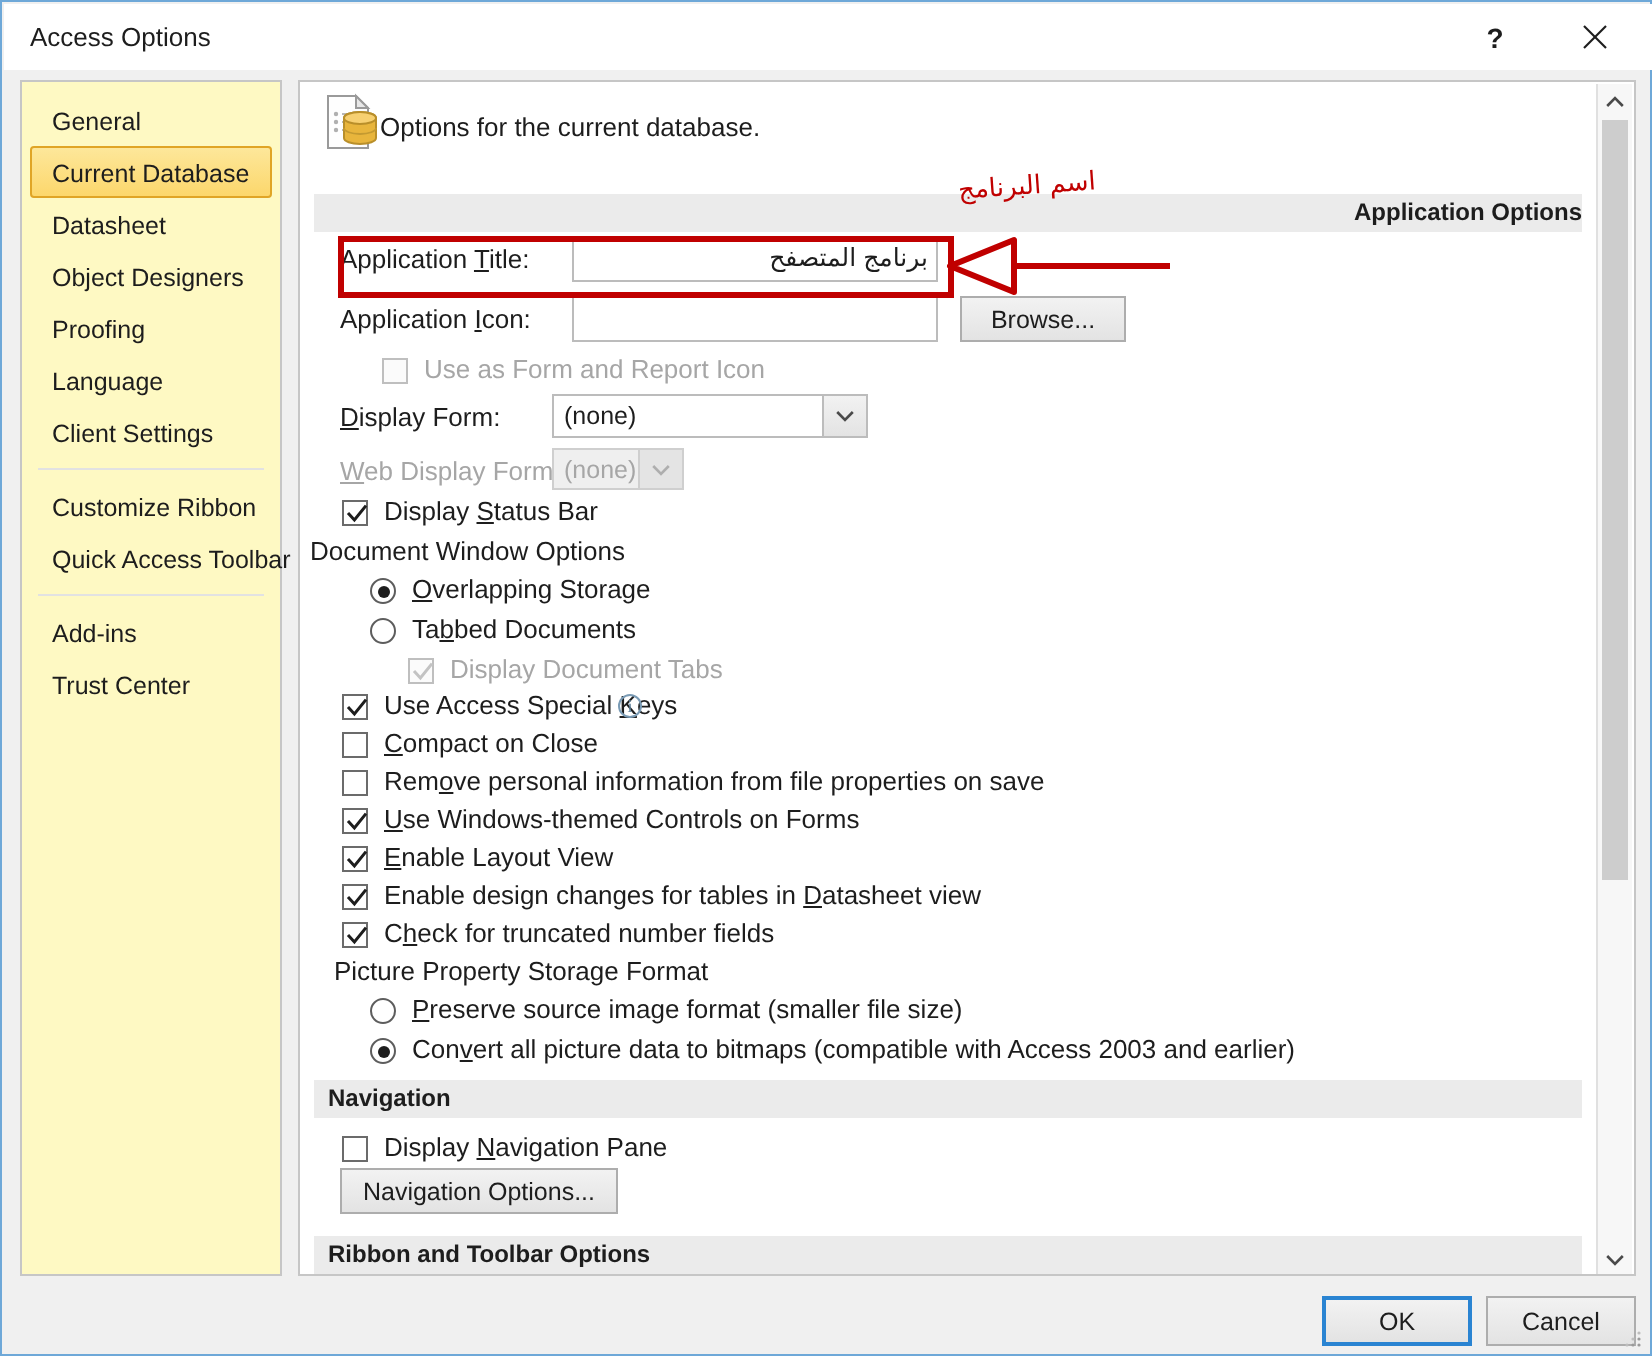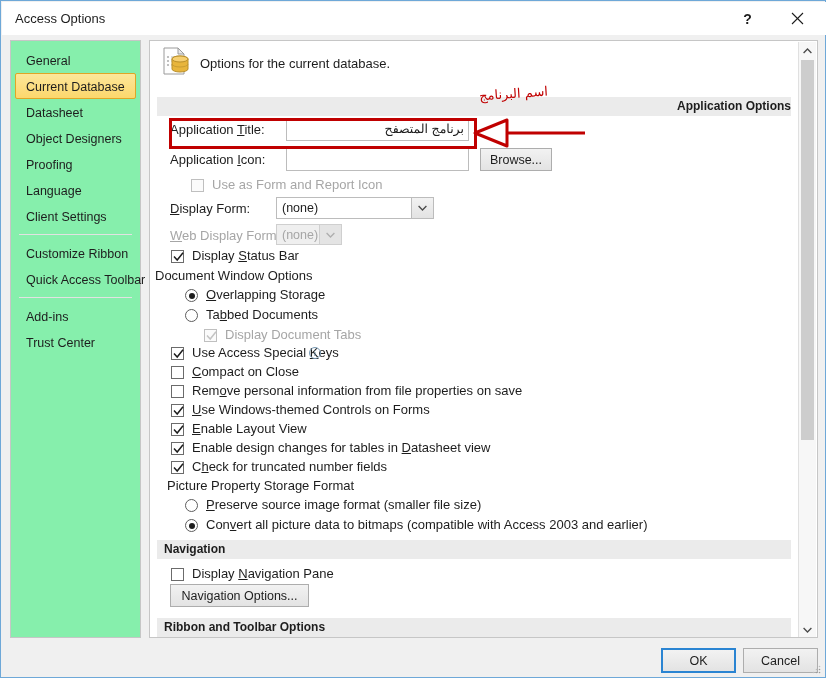--- a/index.html
+++ b/index.html
@@ -34,21 +34,21 @@
     display: flex; align-items: center; justify-content: center;
     color: #1d1d1d;
   }
   .title-btn.help { right: 56px; font-size: 14px; font-weight: bold; }
   .title-btn.close { right: 6px; }
   .title-btn svg { display: block; }
   
   .nav {
     position: absolute; left: 9px; top: 39px;
     width: 131px; height: 598px;
-    background: #86efac;
+    background: #fef9c3;
     border: 1px solid #c6c6c6;
     box-sizing: border-box;
     padding-top: 6px;
   }
   .nav-item {
     height: 26px; line-height: 26px;
     margin: 0 4px;
     padding-left: 10px;
     font-size: 12.5px; color: #1d1d1d;
     white-space: nowrap;
@@ -72,21 +72,21 @@
     border: 1px solid #c6c6c6;
     box-sizing: border-box;
     overflow: hidden;
   }
   .pane-inner {
     position: absolute; left: 0; top: 0;
     width: 648px; height: 596px;
   }
   .pane-head {
     position: absolute; left: 12px; top: 5px;
-    display: flex; align-items: center; gap: 10px;
+    display: flex; align-items: center; 
   }
   .pane-head-text { font-size: 13px; color: #1d1d1d; }
   .section-bar {
     position: absolute; left: 7px;
     width: 634px; height: 19px;
     background: #ebebeb;
     font-size: 12px; font-weight: bold; color: #1d1d1d;
     line-height: 19px; padding-left: 7px;
     box-sizing: border-box;
   }
@@ -280,21 +280,21 @@
         <span class="pane-head-text">Options for the current database.</span>
       </div>
 
       <div class="section-bar" style="top:56px;text-align:right;">Application Options</div>
 
       <div class="lbl" style="left:20px; top:81px;"><span>Application </span><u>T</u><span>itle:</span></div>
       <div class="tinput" style="left:136px; top:77px; width:183px; height:23px;">برنامج المتصفح</div>
 
       <div class="lbl" style="left:20px; top:111px;"><span>Application </span><u>I</u><span>con:</span></div>
       <div class="tinput" style="left:136px; top:107px; width:183px; height:23px;"></div>
-      <div class="btn" style="left:330px; top:107px; width:72px; height:23px;">Browse...</div>
+      <div class="btn" style="left:330px; top:107px; width:83px; height:23px;">Browse...</div>
 
       <div class="cbx dim" style="left:41px; top:138px;"></div>
       <div class="lbl dim" style="left:62px; top:136px;">Use as Form and Report Icon</div>
 
       <div class="lbl" style="left:20px; top:160px;"><u>D</u><span>isplay Form:</span></div>
       <div class="combo" style="left:126px; top:156px; width:158px; height:22px;">
         <span>(none)</span>
         <span class="arrowbox">
           <svg width="9" height="6" viewBox="0 0 9 6">
               <path d="M0.6 1 L4.5 5 L8.4 1" fill="none" stroke="#4a4a4a" stroke-width="1.3"></path>

